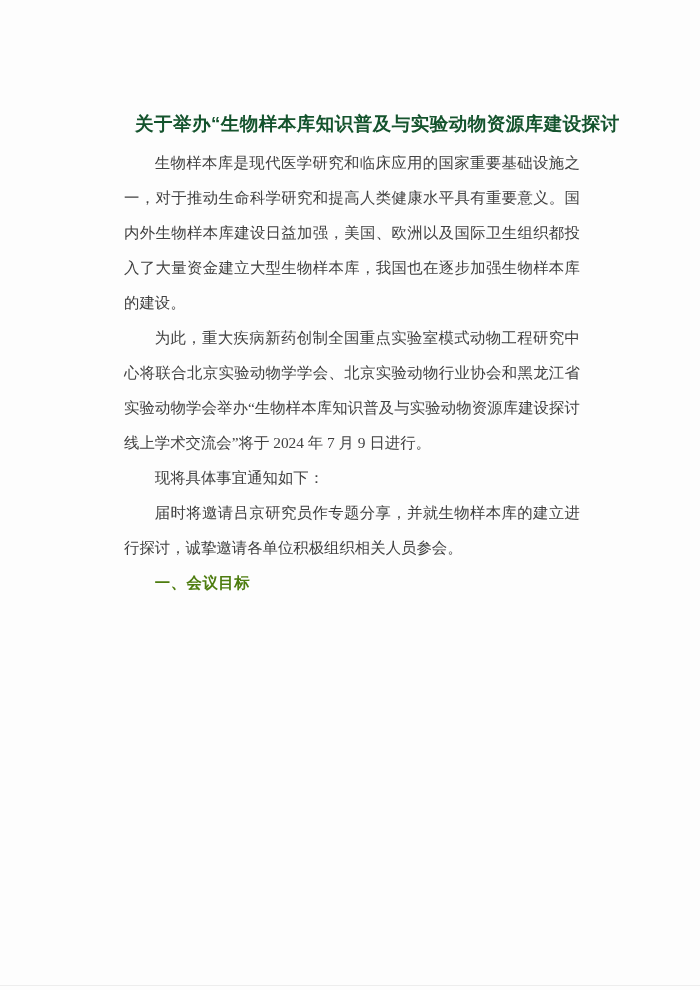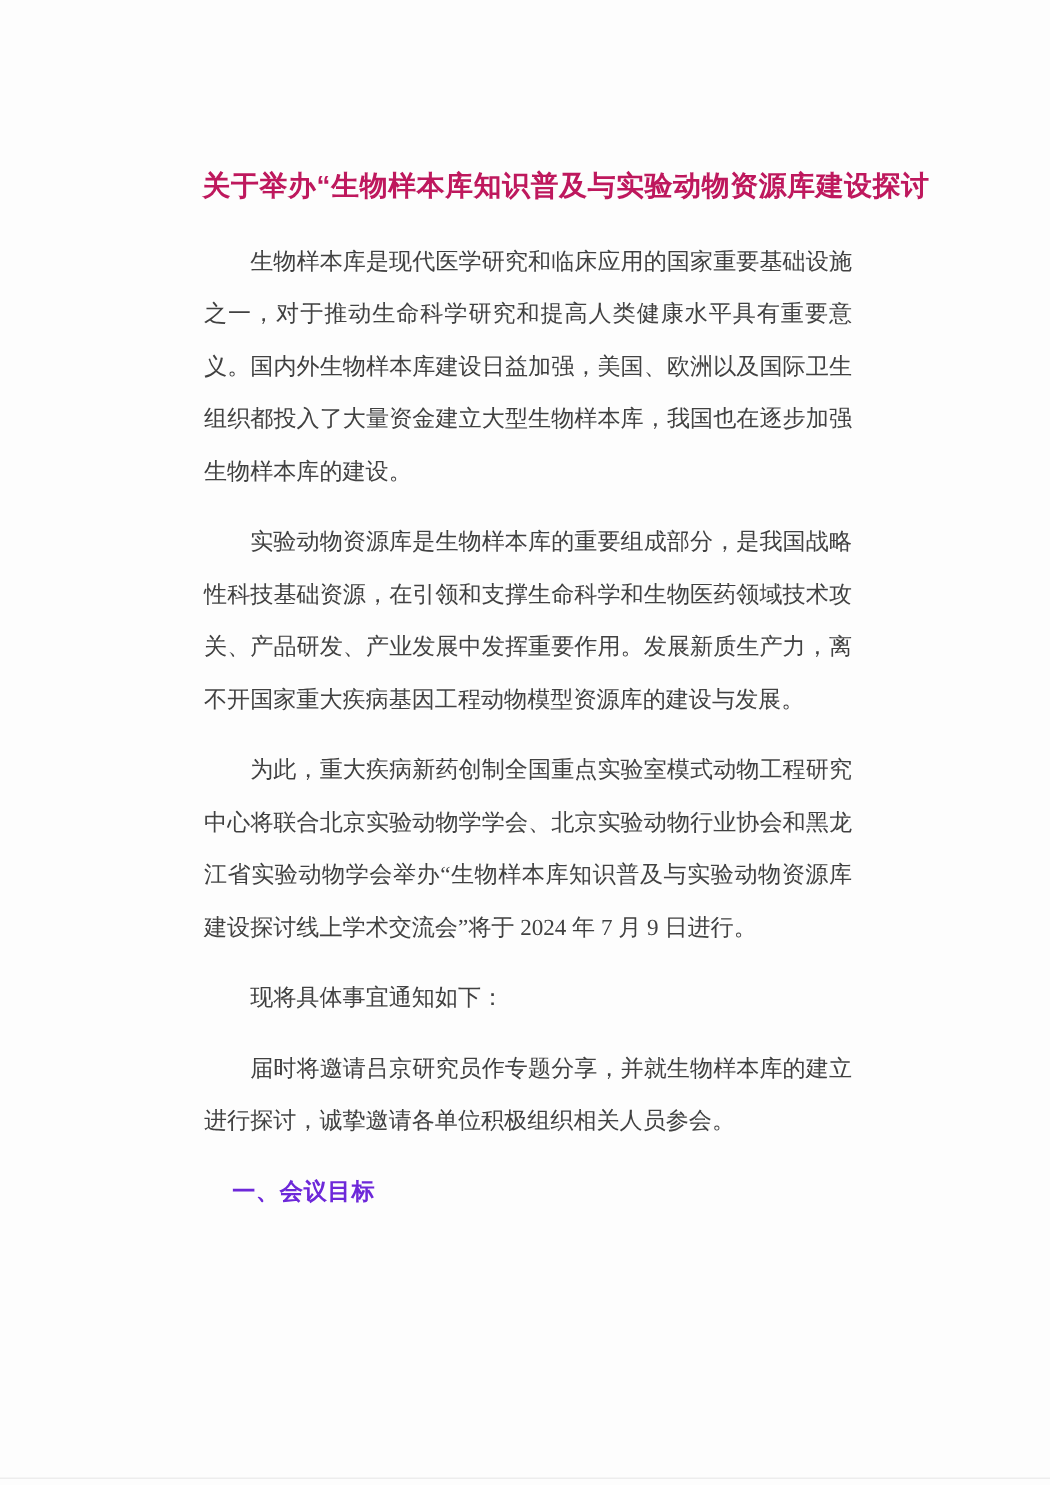--- a/index.html
+++ b/index.html
@@ -18,21 +18,21 @@
     width: 700px;
     height: 990px;
     background: #fdfdfd;
     padding: 102px 120px 0 124px;
   }
   .doc-title {
     font-family: "Liberation Sans", "DejaVu Sans", sans-serif;
     font-weight: 700;
     font-size: 18.5px;
     line-height: 43px;
-    color: #be185d;
+    color: #14532d;
     text-align: right;
     letter-spacing: 0.5px;
   }
   .title-line1 {
     position: relative;
     left: 11px;
     white-space: nowrap;
   }
   .title-line2 {
     position: relative;
@@ -42,29 +42,29 @@
     font-family: "Liberation Serif", "DejaVu Serif", serif;
     font-size: 15.4px;
     line-height: 35px;
     color: #414141;
     text-align: justify;
   }
   .salutation {
     margin-top: -12px;
   }
   p.para {
-    margin: 12px;
+    margin: 0;
     text-indent: 2em;
   }
   p.section-heading {
     margin: 0;
     text-indent: 2em;
     font-family: Liberation Serif, serif;
     font-weight: 700;
-    color: #6d28d9;
+    color: #4d7c0f;
     letter-spacing: 0.5px;
   }
   .scan-bottom-edge {
     position: absolute;
     left: 0;
     right: 0;
     bottom: 4px;
     height: 1px;
     background: #ededed;
   }
@@ -75,21 +75,20 @@
 <div class="page">
 
   <div class="doc-title">
     <div class="title-line1">关于举办“生物样本库知识普及与实验动物资源库建设探讨</div>
   </div>
 
   <div class="body-text">
 
     <p class="para">生物样本库是现代医学研究和临床应用的国家重要基础设施之一，对于推动生命科学研究和提高人类健康水平具有重要意义。国内外生物样本库建设日益加强，美国、欧洲以及国际卫生组织都投入了大量资金建立大型生物样本库，我国也在逐步加强生物样本库的建设。</p>
 
-    <p class="para">实验动物资源库是生物样本库的重要组成部分，是我国战略性科技基础资源，在引领和支撑生命科学和生物医药领域技术攻关、产品研发、产业发展中发挥重要作用。发展新质生产力，离不开国家重大疾病基因工程动物模型资源库的建设与发展。</p>
 
     <p class="para">为此，重大疾病新药创制全国重点实验室模式动物工程研究中心将联合北京实验动物学学会、北京实验动物行业协会和黑龙江省实验动物学会举办“生物样本库知识普及与实验动物资源库建设探讨线上学术交流会”将于 2024 年 7 月 9 日进行。</p>
 
     <p class="para">现将具体事宜通知如下：</p>
 
     <p class="para">届时将邀请吕京研究员作专题分享，并就生物样本库的建立进行探讨，诚挚邀请各单位积极组织相关人员参会。</p>
 
     <p class="section-heading">一、会议目标</p>
 
   </div>

